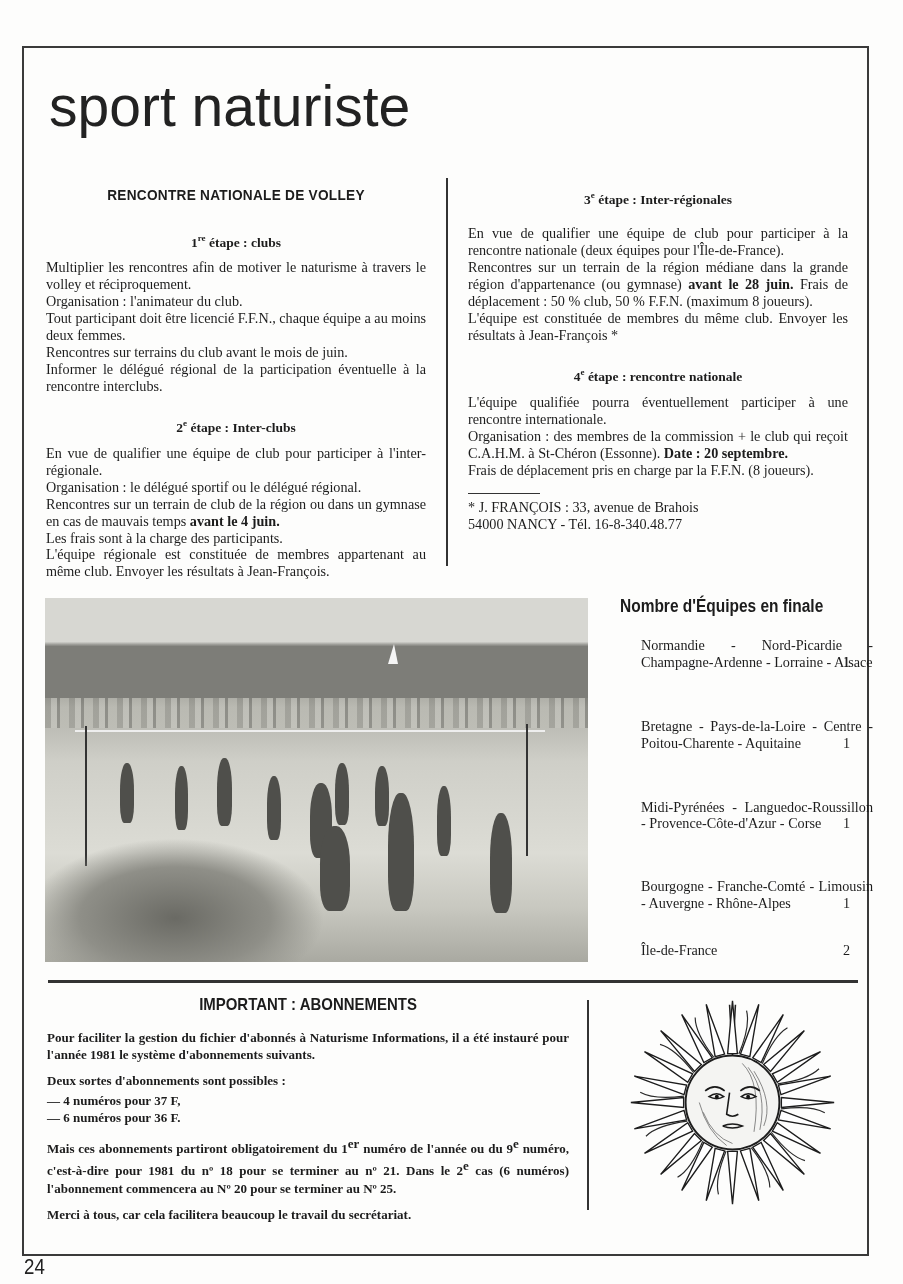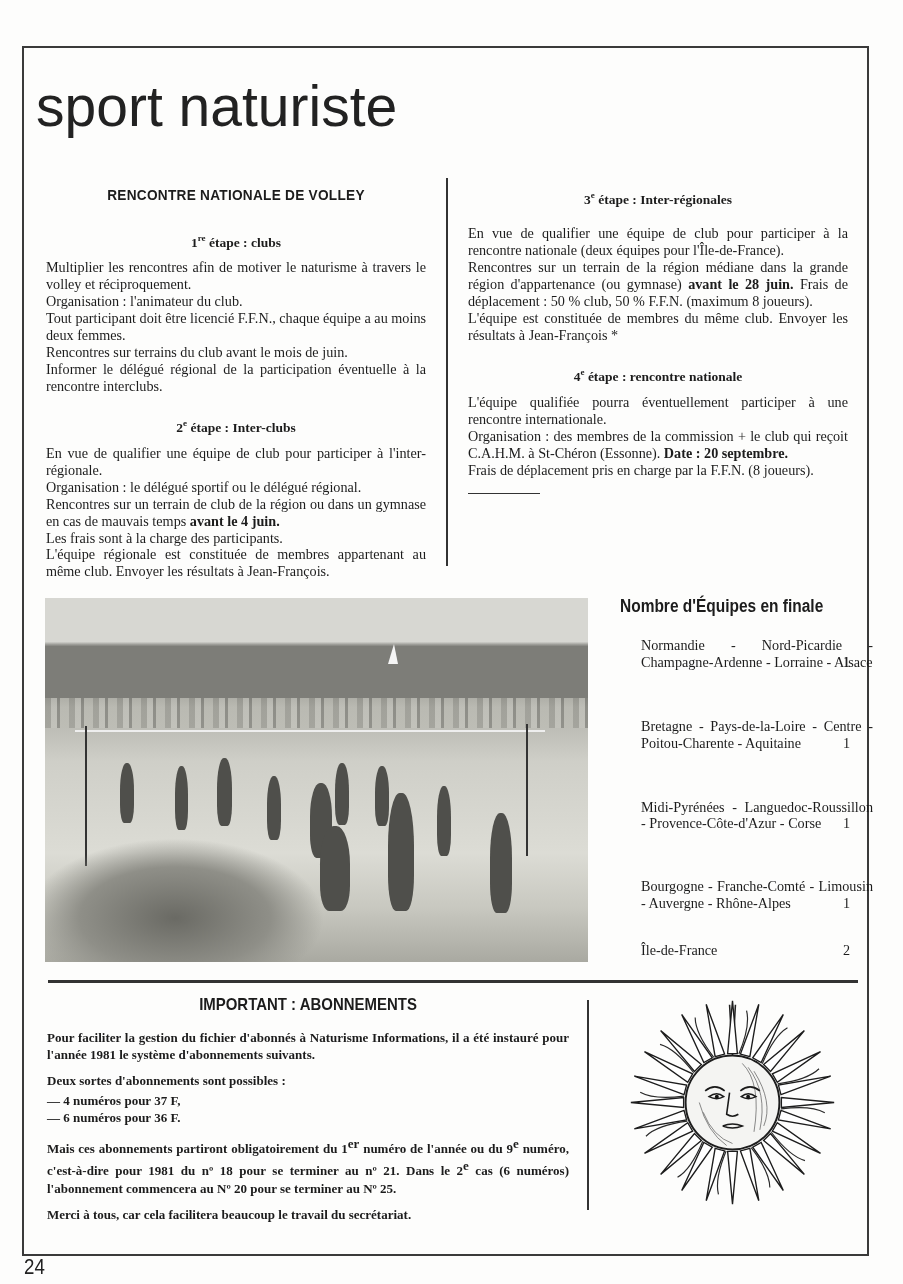--- a/index.html
+++ b/index.html
@@ -2,21 +2,21 @@
 <html><head>
 <meta charset="utf-8">
 <style>
   * { box-sizing: border-box; margin: 0; padding: 0; }
   html, body { width: 903px; height: 1284px; background: #fdfdfc; overflow: hidden; }
   body { position: relative; font-family: "Liberation Serif", serif; color: #1c1c1c; }
 
   .frame { position: absolute; left: 22px; top: 46px; width: 847px; height: 1210px;
            border: 2px solid #3a3a3a; }
 
-  .page-title { position: absolute; left: 36px; top: 78px; font-family: "Liberation Sans", sans-serif;
+  .page-title { position: absolute; left: 49px; top: 78px; font-family: "Liberation Sans", sans-serif;
                 font-size: 57px; font-weight: 400; letter-spacing: 0px; color: #222; line-height: 1; }
 
   .col { position: absolute; font-size: 14.2px; line-height: 16.9px; margin-top: 13px; }
   .col p { margin: 0; }
   .col-left { left: 46px; top: 174px; width: 380px; }
   .col-right { left: 468px; top: 174px; width: 380px; }
   .col-divider { position: absolute; left: 446px; top: 178px; width: 1.5px; height: 388px; background: #333; }
 
   .section-heading { font-family: "Liberation Sans", sans-serif; font-weight: 700; font-size: 15.5px;
                      text-align: center; letter-spacing: 0.3px; transform: scaleX(0.88); }
@@ -110,20 +110,24 @@
   <div style="height:20px"></div>
   <div class="stage-heading"><span>4</span><sup>e</sup><span> étape : rencontre nationale</span></div>
   <div style="height:9px"></div>
   <div class="justify">
     <p>L'équipe qualifiée pourra éventuellement participer à une rencontre internationale.</p>
     <p><span>Organisation : des membres de la commission + le club qui reçoit C.A.H.M. à St-Chéron (Essonne). </span><b>Date : 20 septembre.</b></p>
     <p>Frais de déplacement pris en charge par la F.F.N. (8 joueurs).</p>
   </div>
 
   <div class="footnote-rule"></div>
+  <div>
+    <p>* J. FRANÇOIS : 33, avenue de Brahois</p>
+    <p>54000 NANCY - Tél. 16-8-340.48.77</p>
+  </div>
 </div>
 
 <div class="photo" title="Beach volleyball game at a naturist beach, sea and sailboat in background">
   <div class="sea"></div>
   <div class="sail"></div>
   <div class="shore"></div>
   <div class="net"></div>
   <div class="pole" style="left:40px;top:128px;height:140px"></div>
   <div class="pole" style="left:481px;top:126px;height:132px"></div>
   <div class="person" style="left:75px;top:165px;width:14px;height:60px"></div>

